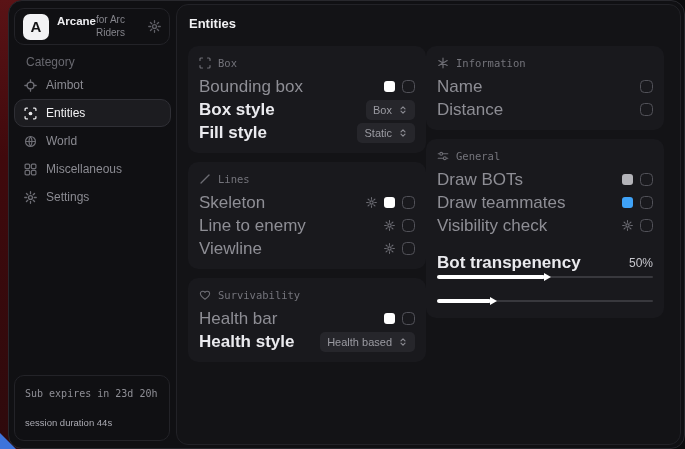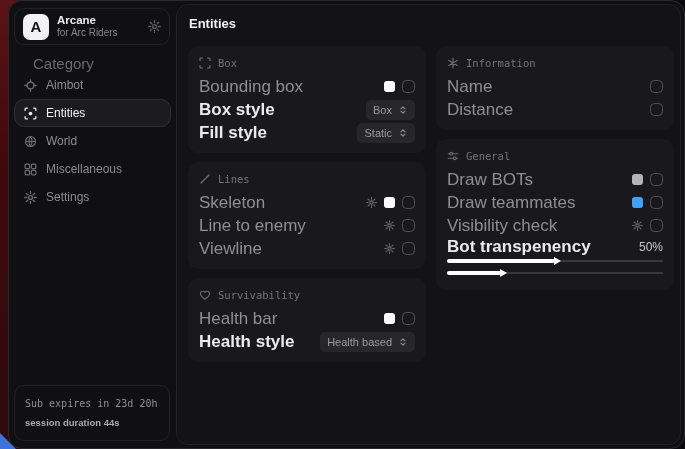--- a/index.html
+++ b/index.html
@@ -18,62 +18,62 @@
 
   .window{position:absolute;left:8px;top:0;right:0;bottom:0;box-sizing:border-box;
     background:#101013;border:1px solid #28282d;border-radius:14px;overflow:hidden}
 
   
   .sidebar{position:absolute;left:0;top:0;width:167px;height:100%}
   .brand{position:absolute;left:5px;top:7px;width:156px;height:37px;box-sizing:border-box;
     border:1px solid #232328;border-radius:10px;display:flex;align-items:center;gap:8px;padding:0 8px}
   .logo{width:26px;height:26px;background:#f2f2f4;border-radius:7px;color:#131315;
     font-weight:700;font-size:15px;display:flex;align-items:center;justify-content:center;flex:none}
-  .brand-text{display:flex;flex-direction:column;line-height:1.25}
+  .brand-text{display:flex;flex-direction:row;line-height:1.25}
   .brand-title{font-size:11.5px;font-weight:700;color:#ededf0}
   .brand-sub{font-size:10px;color:#84848b}
   .brand-gear{margin-left:auto;color:#5f5f66}
-  .cat{position:absolute;left:24px;top:54px;font-size:15px;color:#68686f}
+  .cat{position:absolute;left:17px;top:54px;font-size:12px;color:#68686f}
   .nav{position:absolute;left:5px;top:70px;width:157px;display:flex;flex-direction:column}
   .nav-item{display:flex;align-items:center;gap:9px;height:28px;padding:0 9px;box-sizing:border-box;
     border-radius:10px;color:#8b8b92;font-size:12px;border:1px solid transparent;cursor:pointer}
   .nav-item .nicon{color:#6d6d74;flex:none}
   .nav-item.active{background:#1c1c20;border-color:#2f2f35;color:#f1f1f3}
   .nav-item.active .nicon{color:#e8e8ea}
   .sub{position:absolute;left:5px;bottom:7px;width:156px;box-sizing:border-box;
     border:1px solid #232328;border-radius:10px;padding:12px 10px}
   .sub-l1{font-family:"DejaVu Sans Mono",monospace;font-size:10px;color:#8f8f96;white-space:nowrap}
-  .sub-l2{font-size:9.5px;font-weight:700;color:#aaaab2;margin-top:8px}
+  .sub-l2{font-size:9.5px;font-weight:400;color:#aaaab2;margin-top:18px}
 
   
   .main{position:absolute;left:167px;top:3px;right:3px;bottom:3px;box-sizing:border-box;
     background:#131316;border:1px solid #222227;border-radius:12px;overflow:hidden}
   .main-header{height:37px;display:flex;align-items:center;padding:0 12px}
   .main-title{font-size:13px;font-weight:700;color:#f2f2f4;margin:0}
-  .grid{display:flex;gap:10px;padding:4px 11px}
+  .grid{display:flex;gap:0;padding:4px 11px}
   .col{display:flex;flex-direction:column;gap:9px;width:238px;flex:none}
   .panel{background:#19191d;border-radius:10px;padding:9px 11px;box-sizing:border-box}
   .panel-title{display:flex;align-items:center;gap:7px;margin:2px 0 6px;
     font-family:"DejaVu Sans Mono",monospace;font-size:10.5px;color:#74747b}
   .panel-title .picon{color:#6d6d74}
   .row{display:flex;align-items:center;justify-content:space-between;height:23px}
   .label{font-size:17px;color:#8e8e95}
   .label.bright{color:#eaeaee;font-weight:600}
   .label.dim{color:#5d5d64}
   .controls{display:flex;align-items:center;gap:7px;color:#6d6d74}
   .swatch{width:11px;height:11px;border-radius:3px;flex:none;cursor:pointer}
   .swatch.outlined{border:1px solid #333338}
   .checkbox{width:13px;height:13px;border:1.5px solid #515158;border-radius:4.5px;
     box-sizing:border-box;flex:none;cursor:pointer}
   .dropdown{display:flex;align-items:center;gap:6px;background:#26262b;border:0;border-radius:5px;
     height:20px;padding:0 7px;font-size:11px;color:#9b9ba2;cursor:pointer;
     font-family:"Liberation Sans","DejaVu Sans",sans-serif}
   .dropdown .dicon{color:#8b8b92}
   .value{font-size:12px;color:#c7c7cd}
-  .slider-block{margin-top:0}
+  .slider-block{margin-top:16px}
   .slider-top{display:flex;justify-content:space-between;align-items:center;height:20px}
   .slider{position:relative;height:8px;margin:0 0 4px;cursor:pointer}
   .track-rest{position:absolute;left:0;right:0;top:3px;height:2px;background:#38383d;border-radius:1px}
   .track-fill{position:absolute;left:0;top:2px;height:4px;background:#ffffff;border-radius:2px}
   .track-fill::after{content:'';position:absolute;right:-6px;top:-2px;
     border-top:4px solid transparent;border-bottom:4px solid transparent;border-left:7px solid #ffffff}
 </style>
 </head>
 <body>
 

